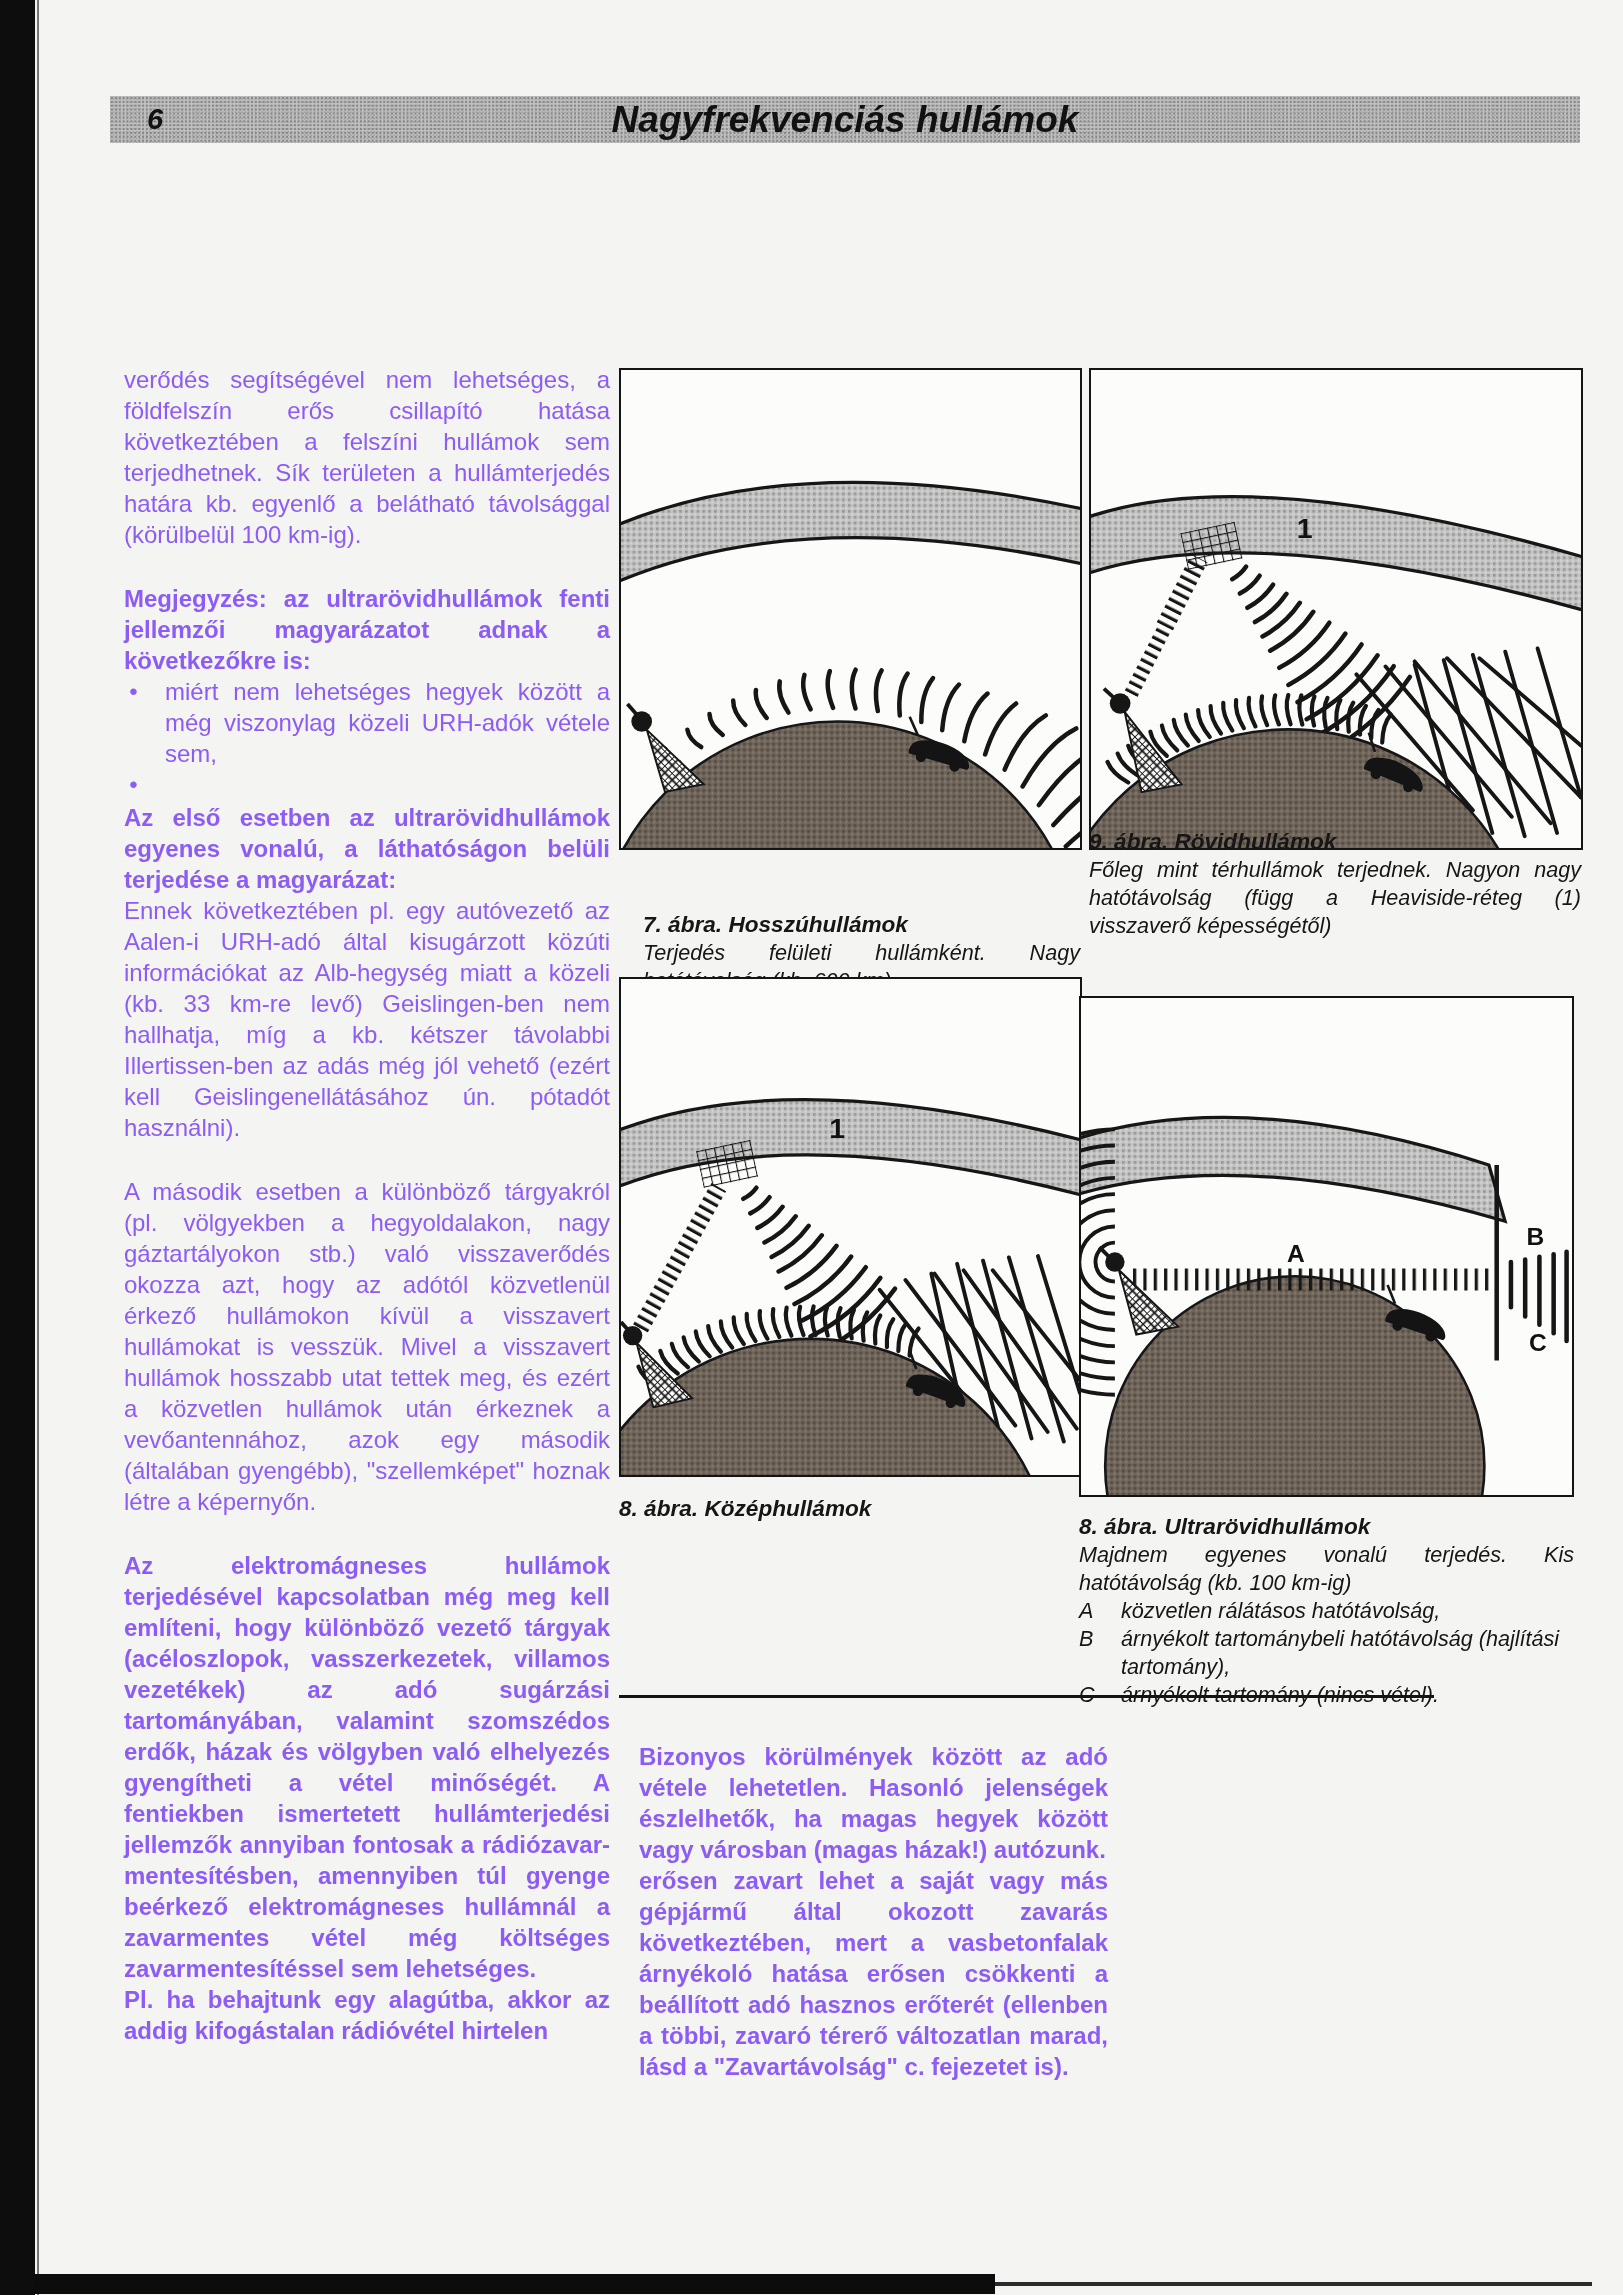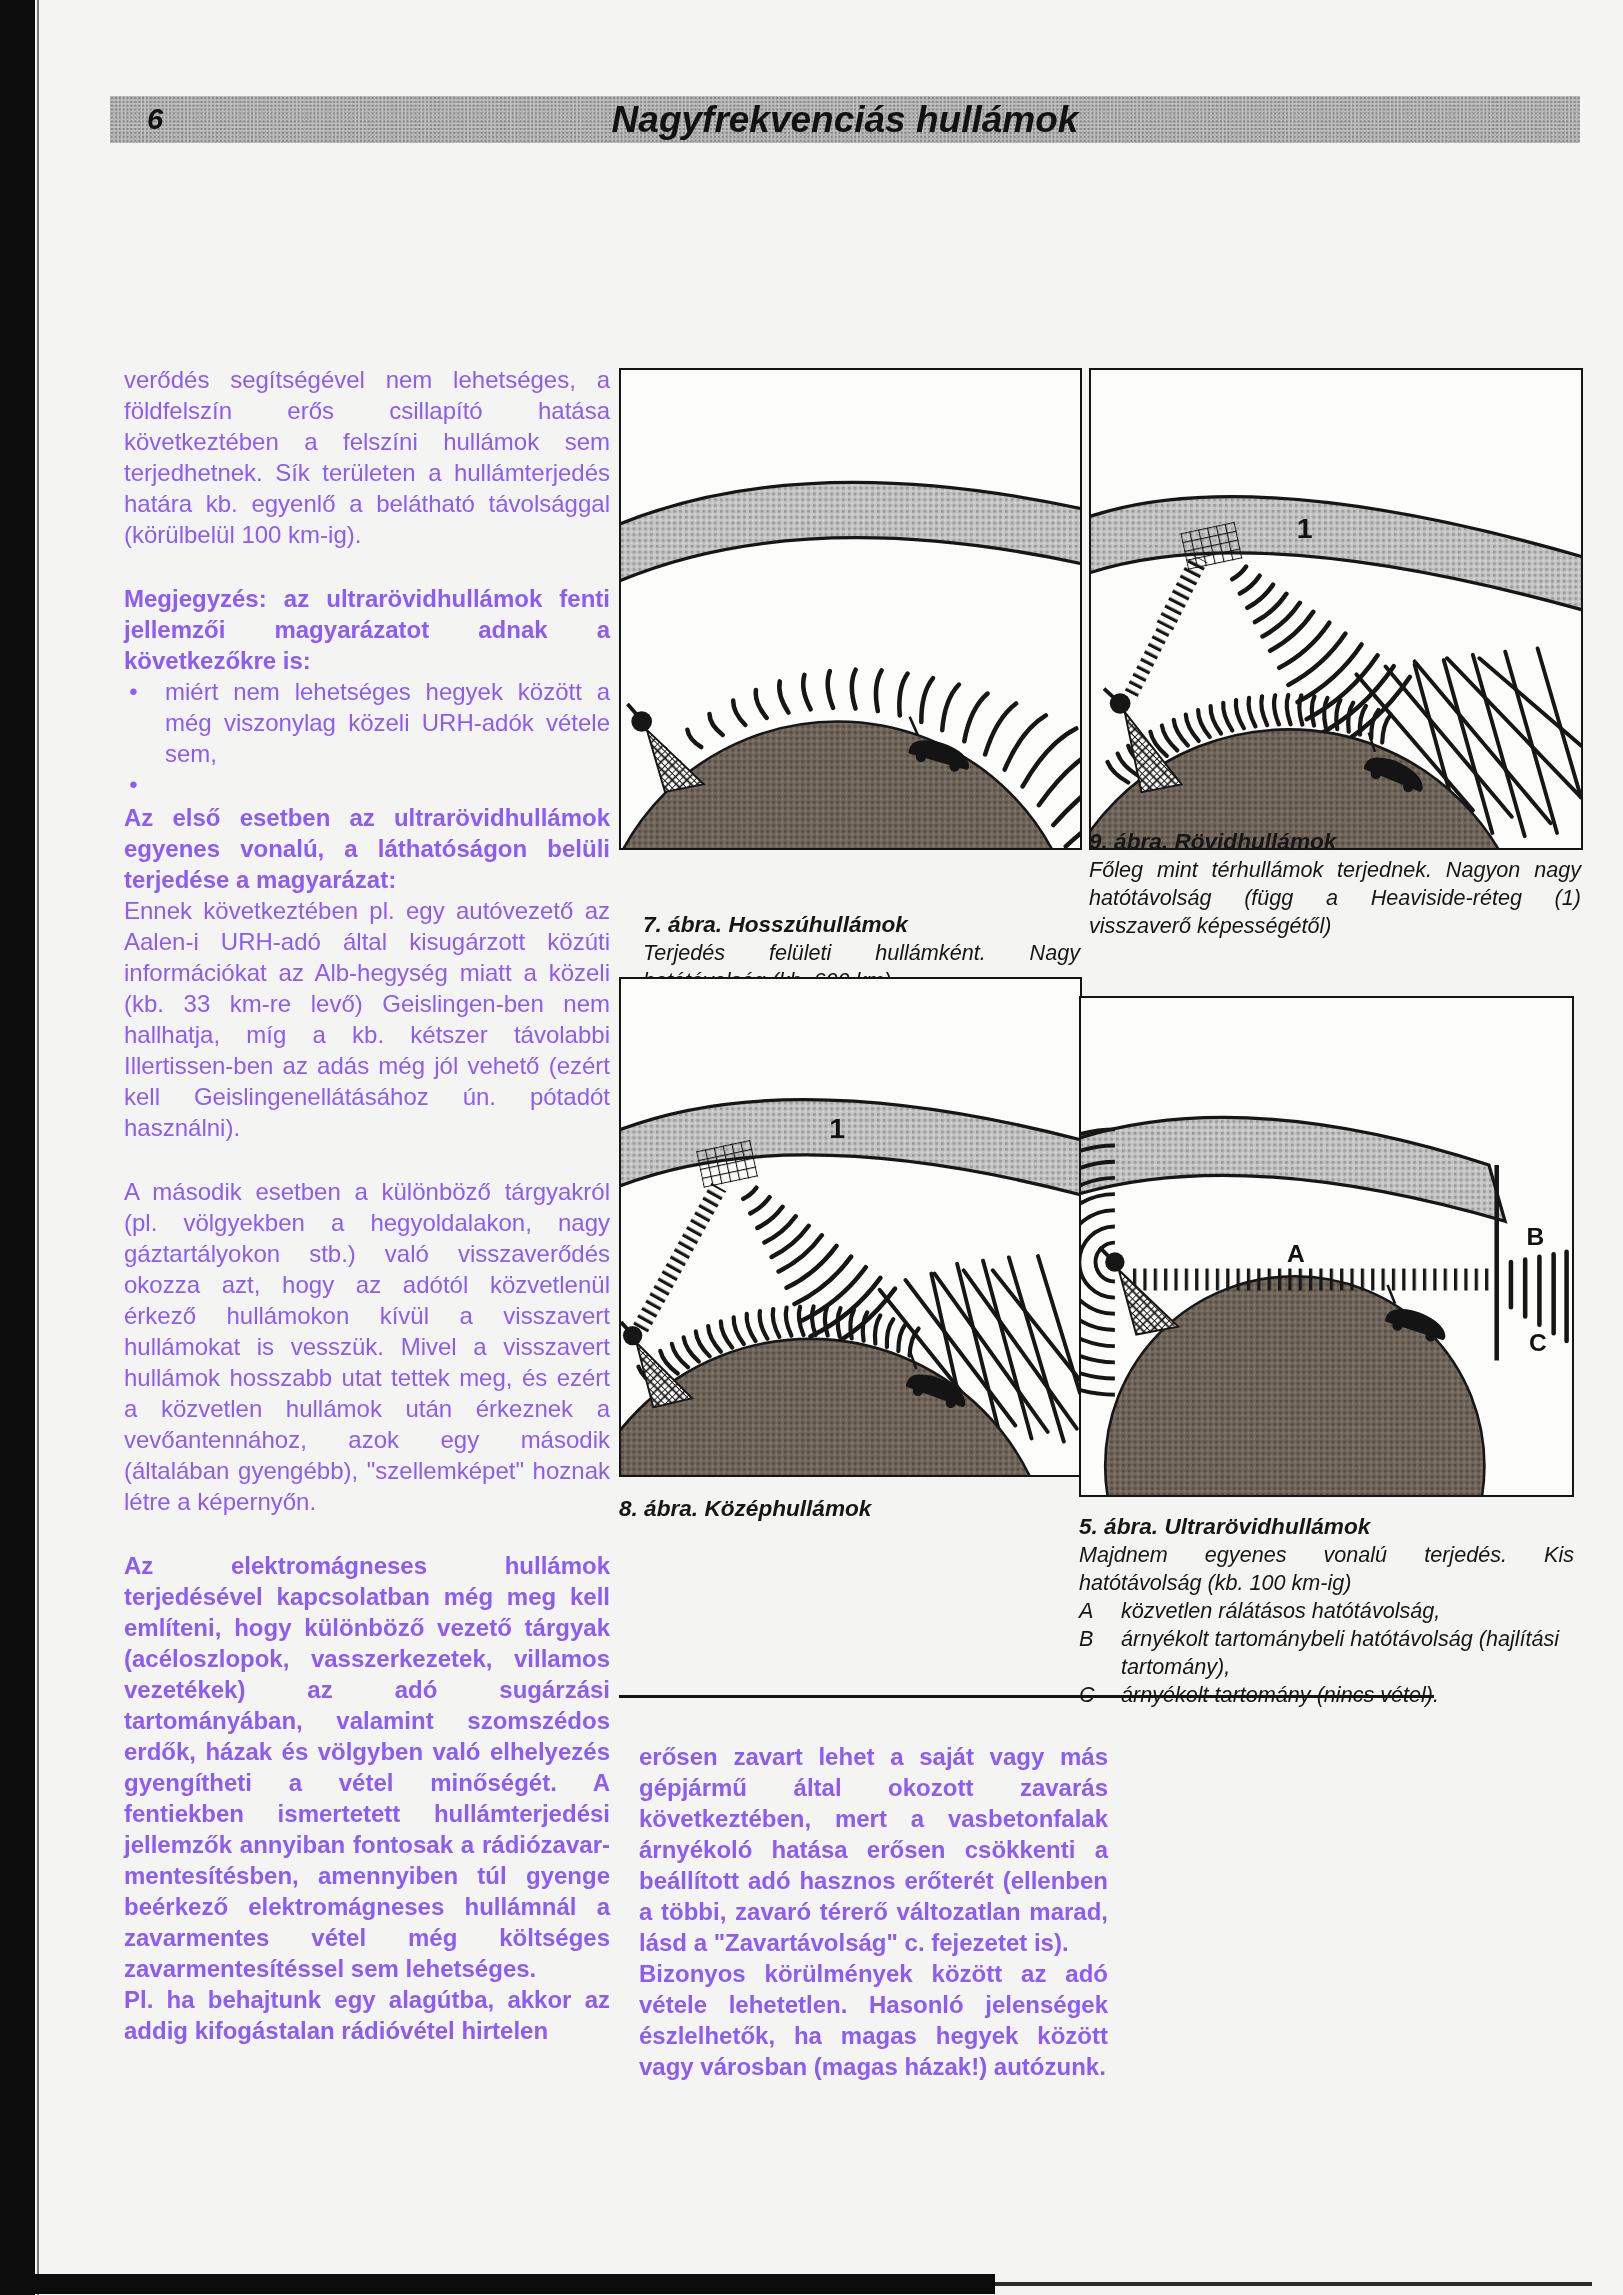--- a/index.html
+++ b/index.html
@@ -430,35 +430,35 @@
   <text x="688" y="382" font-size="38" font-weight="bold" fill="#111">B</text>
   <text x="692" y="545" font-size="38" font-weight="bold" fill="#111">C</text>
 </svg>
 </div>
 
 <div class="abs cap cap8">
   <span class="cap-title">8. ábra. Középhullámok</span>
 </div>
 
 <div class="abs cap cap10">
-  <span class="cap-title">5. ábra. Ultrarövidhullámok</span>
+  <span class="cap-title">8. ábra. Ultrarövidhullámok</span>
   <span>Majdnem egyenes vonalú terjedés. Kis hatótávolság (kb. 100 km-ig)</span>
   <div class="row">
     <span class="k">A</span>
     <span class="t">közvetlen rálátásos hatótávolság,</span>
   </div>
   <div class="row">
     <span class="k">B</span>
     <span class="t">árnyékolt tartománybeli hatótávolság (hajlítási tartomány),</span>
   </div>
   <div class="row">
     <span class="k">C</span>
     <span class="t">árnyékolt tartomány (nincs vétel).</span>
   </div>
 </div>
 
 <div class="abs rule"></div>
 
 <div class="abs col midcol">
+  <p class="tight">Bizonyos körülmények között az adó vétele lehetetlen. Hasonló jelenségek észlelhetők, ha magas hegyek között vagy városban (magas házak!) autózunk.</p>
   <p class="tight">erősen zavart lehet a saját vagy más gépjármű által okozott zavarás következtében, mert a vasbetonfalak árnyékoló hatása erősen csökkenti a beállított adó hasznos erőterét (ellenben a többi, zavaró térerő változatlan marad, lásd a "Zavartávolság" c. fejezetet is).</p>
-  <p class="tight">Bizonyos körülmények között az adó vétele lehetetlen. Hasonló jelenségek észlelhetők, ha magas hegyek között vagy városban (magas házak!) autózunk.</p>
 </div>
 
 
 </body></html>

